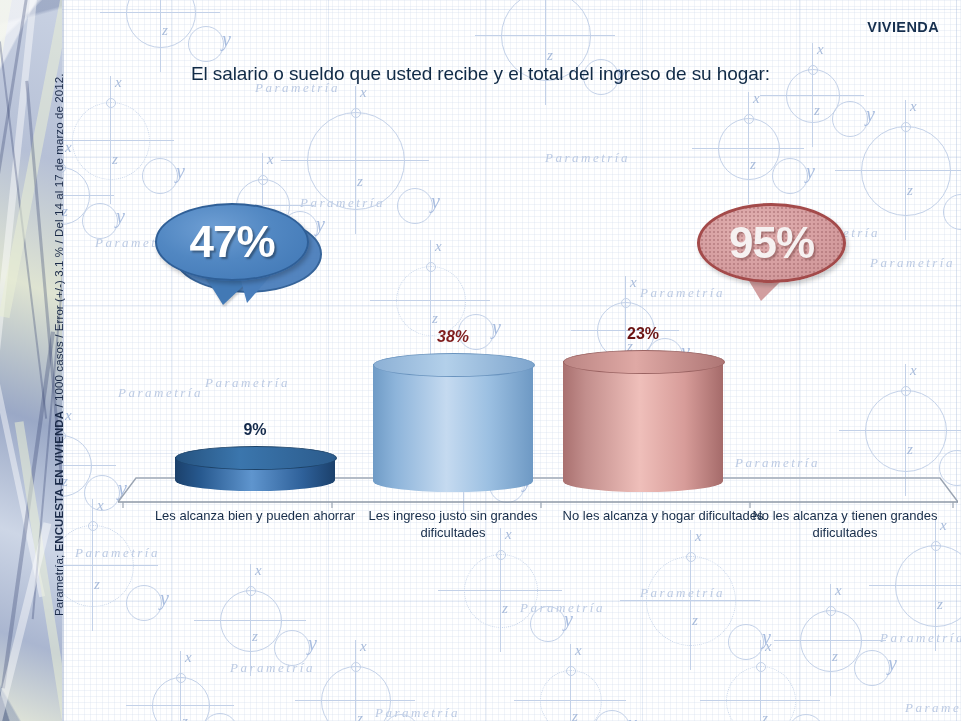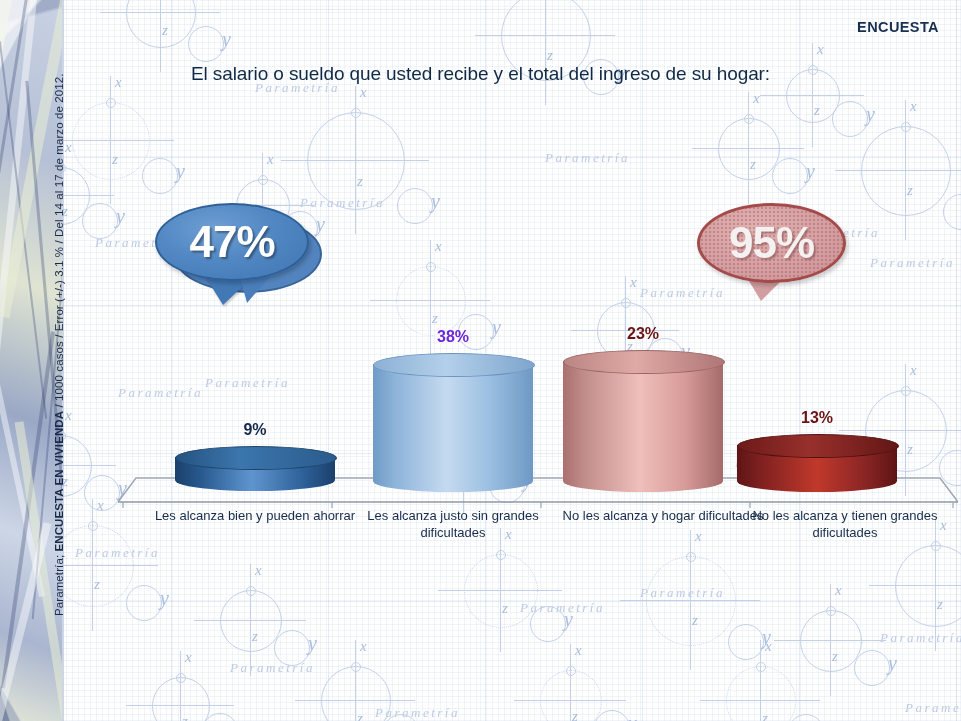--- a/index.html
+++ b/index.html
@@ -445,21 +445,21 @@
     <div class="fiber cr" style="left:38px;top:420px;width:9px;height:300px;transform:rotate(-9deg);"></div>
     <div class="fiber" style="left:50px;top:200px;width:2px;height:420px;transform:rotate(5deg);"></div>
     <div class="fiber lt" style="left:18px;top:520px;width:8px;height:210px;transform:rotate(14deg);"></div>
   </div>
   <div id="strip-right-edge"></div>
 
   <div id="credit">
     <span>Parametría; </span><b>ENCUESTA EN VIVIENDA</b><span> / 1000 casos / Error (+/-) 3.1 % / Del 14 al 17 de marzo de 2012.</span>
   </div>
 
-  <div id="laboral">ENCUESTA</div>
+  <div id="laboral">VIVIENDA</div>
   <div id="title">El salario o sueldo que usted recibe y el total del ingreso de su hogar:</div>
 
   <div id="plot">
 
     <svg class="baseline-svg" width="840" height="42">
       <polyline points="0,36 18,12 822,12 840,36" fill="none" stroke="#9aa4b2" stroke-width="1.4"></polyline>
       <line x1="0" y1="36" x2="840" y2="36" stroke="#8e98a6" stroke-width="1.4"></line>
       <line x1="18" y1="12" x2="822" y2="12" stroke="#b6bec9" stroke-width="1.1"></line>
       <line x1="5" y1="36" x2="5" y2="42" stroke="#9aa4b2" stroke-width="1.2"></line>
       <line x1="214" y1="36" x2="214" y2="42" stroke="#9aa4b2" stroke-width="1.2"></line>
@@ -470,37 +470,32 @@
 
     <div class="bar c-darkblue" id="bar-0" style="left:175px;top:446px;width:160px;height:45px;">
       <div class="cyl" style="height:34px;"></div>
       <div class="top" style="top:0;"></div>
       <div class="lbl" style="color:#13294a;">9%</div>
     </div>
 
     <div class="bar c-lightblue" id="bar-1" style="left:373px;top:353px;width:160px;height:139px;">
       <div class="cyl" style="height:128px;"></div>
       <div class="top" style="top:0;"></div>
-      <div class="lbl" style="color:#6d28d9;">38%</div>
+      <div class="lbl" style="color:#7f1d1d;font-style:italic;">38%</div>
     </div>
 
     <div class="bar c-salmon" id="bar-2" style="left:563px;top:350px;width:160px;height:142px;">
       <div class="cyl" style="height:131px;"></div>
       <div class="top" style="top:0;"></div>
       <div class="lbl" style="color:#6b1414;">23%</div>
     </div>
 
-    <div class="bar c-darkred" id="bar-3" style="left:737px;top:434px;width:160px;height:58px;">
-      <div class="cyl" style="height:47px;"></div>
-      <div class="top" style="top:0;"></div>
-      <div class="lbl" style="color:#6b1414;">13%</div>
-    </div>
 
     <div class="xlabel" style="left:140px;top:507px;width:230px;">Les alcanza bien y pueden ahorrar</div>
-    <div class="xlabel" style="left:338px;top:507px;width:230px;">Les alcanza justo sin grandes dificultades</div>
+    <div class="xlabel" style="left:338px;top:507px;width:230px;">Les ingreso justo sin grandes dificultades</div>
     <div class="xlabel" style="left:548px;top:507px;width:230px;">No les alcanza y hogar dificultades</div>
     <div class="xlabel" style="left:730px;top:507px;width:230px;">No les alcanza y tienen grandes dificultades</div>
   </div>
 
   <div class="bubble" id="bubble-blue">
     <div class="back"></div>
     <div class="tail"></div>
     <div class="tail2"></div>
     <div class="body">
       <span class="val">47%</span>

